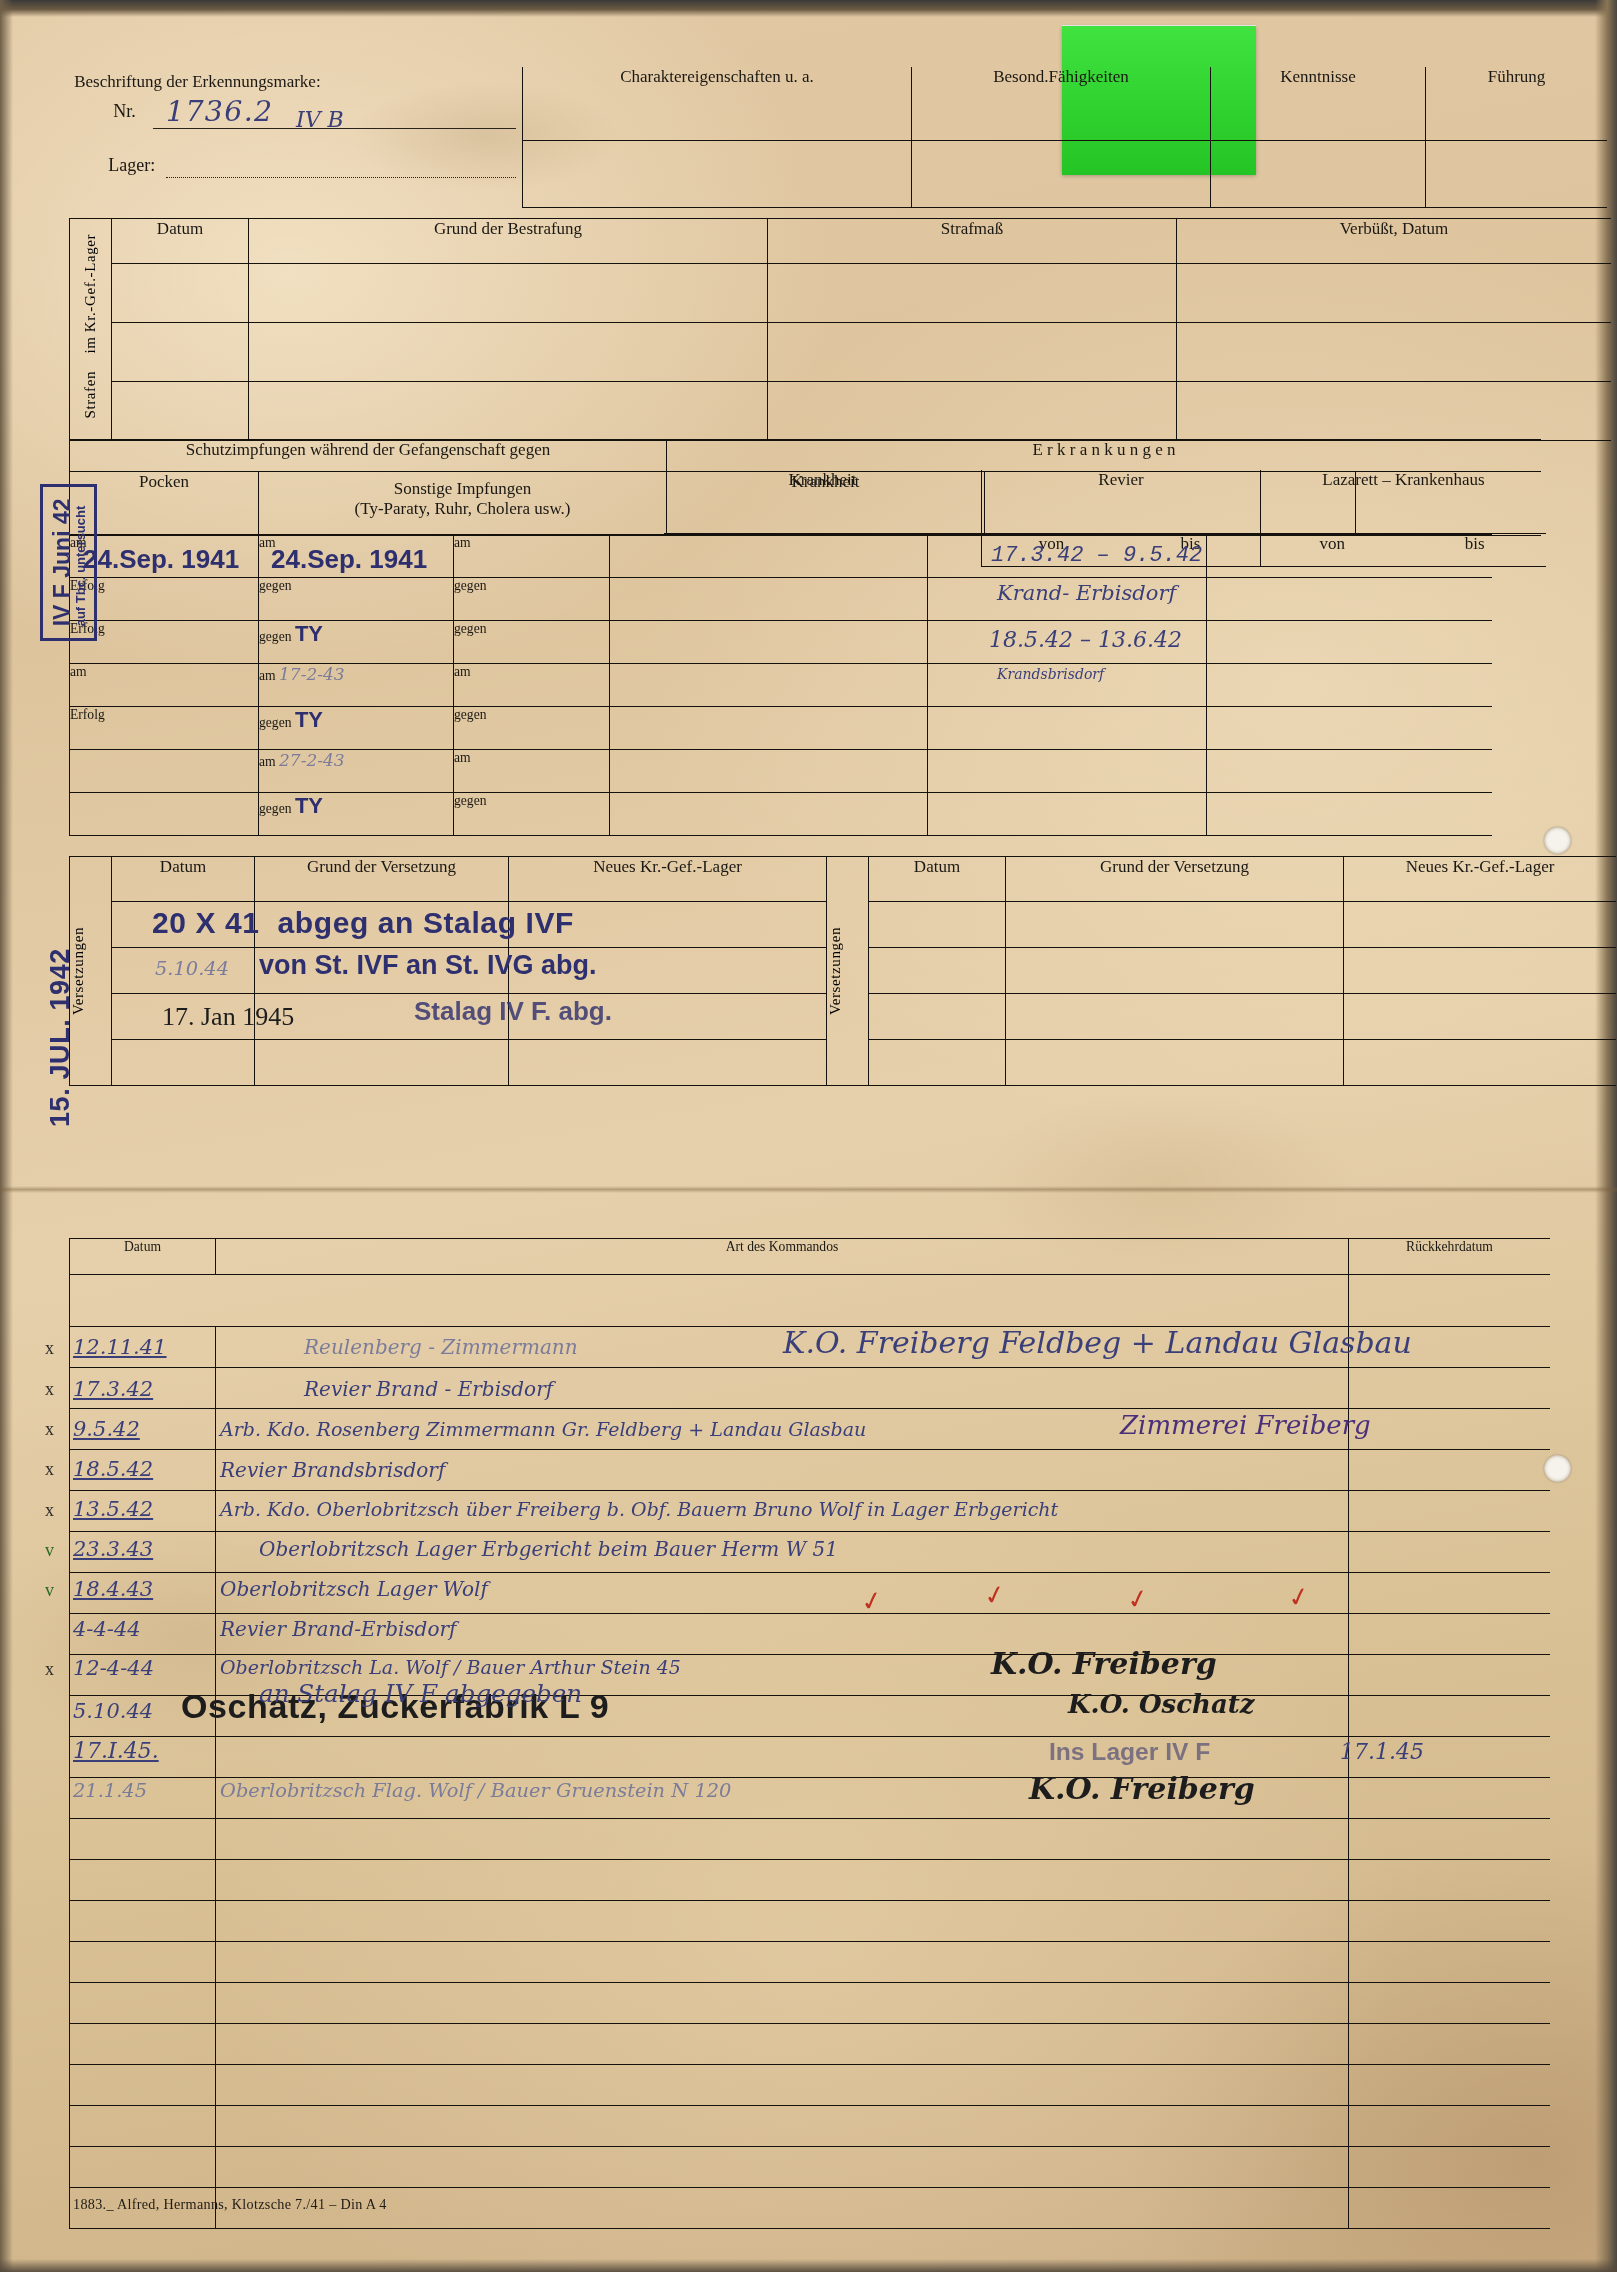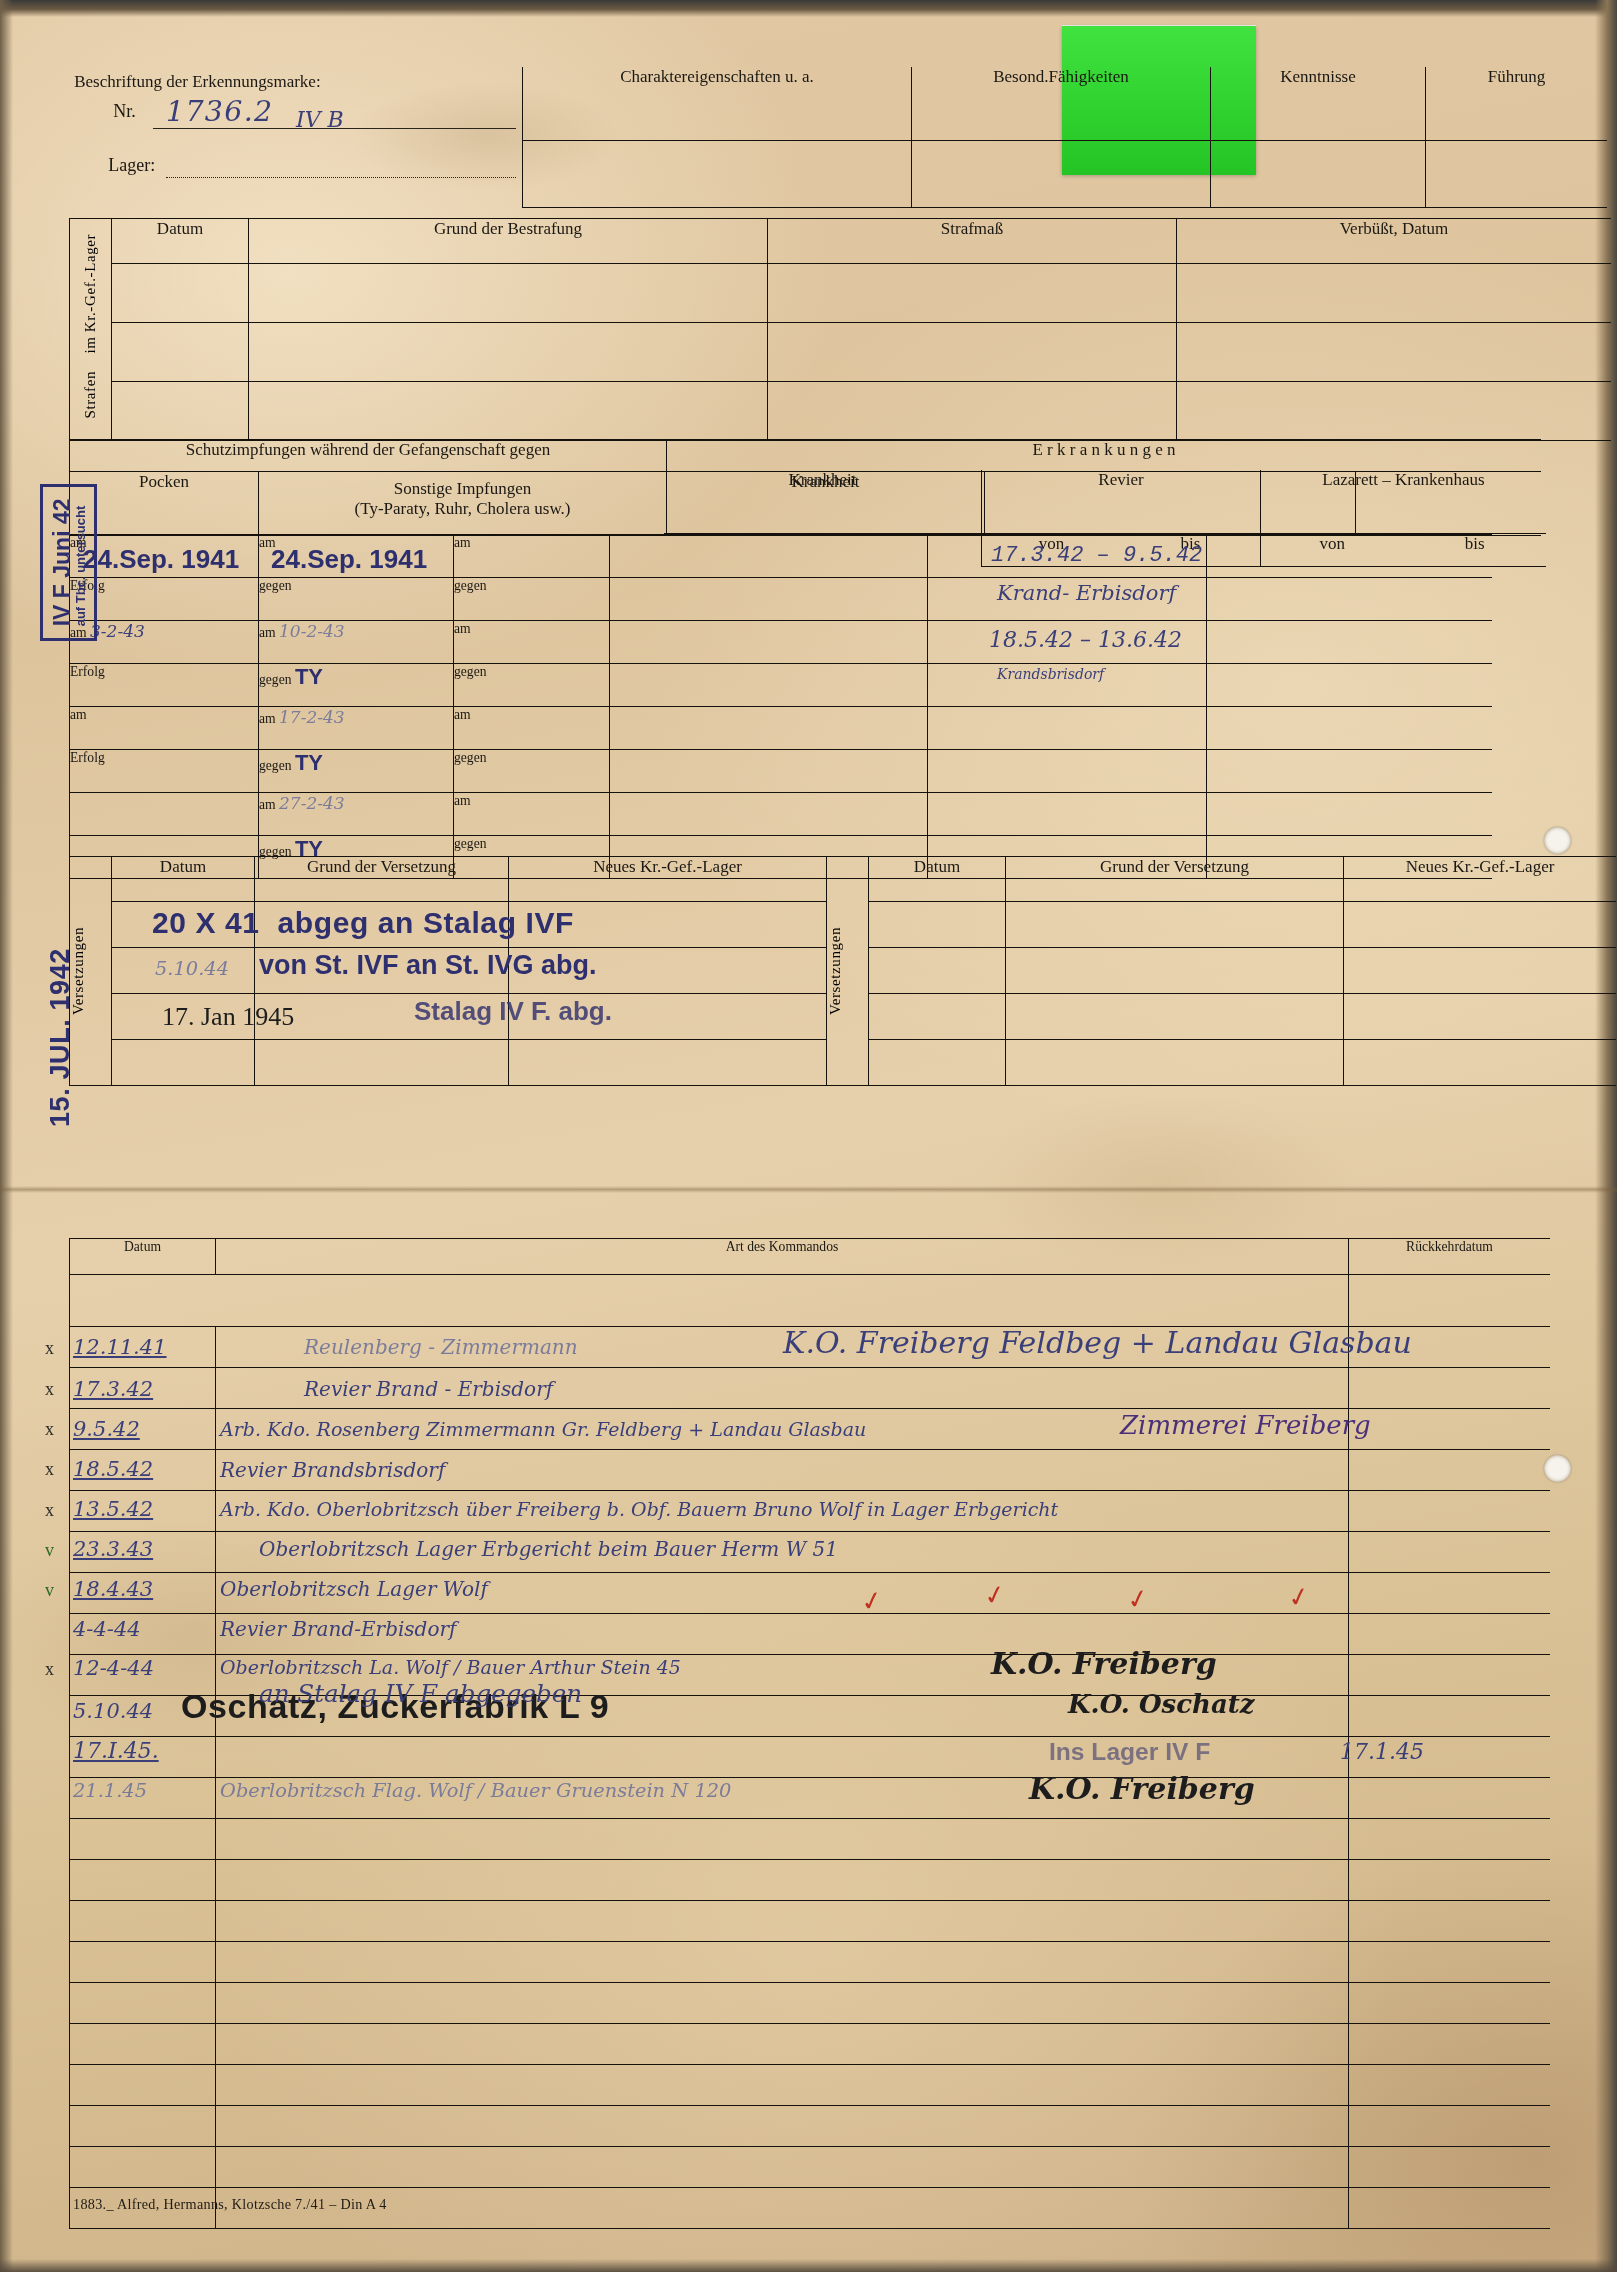--- a/index.html
+++ b/index.html
@@ -227,28 +227,20 @@
       </tr>
       <tr>
         <td style="height:42px;" class="lbl-l small">Erfolg</td>
         <td class="lbl-l small">gegen</td>
         <td class="lbl-l small">gegen</td>
         <td></td>
         <td></td>
         <td style="border-right:none;"></td>
       </tr>
       <tr>
-        <td style="height:42px;" class="lbl-l small"><span>am</span> <span class="hw" style="font-size:17px;">3-2-43</span></td>
-        <td class="lbl-l small"><span>am</span> <span class="hw hw-faint" style="font-size:17px;">10-2-43</span></td>
-        <td class="lbl-l small">am</td>
-        <td></td>
-        <td></td>
-        <td style="border-right:none;"></td>
-      </tr>
-      <tr>
         <td style="height:42px;" class="lbl-l small">Erfolg</td>
         <td class="lbl-l small"><span>gegen</span> <span class="stamp" style="font-size:22px;">TY</span></td>
         <td class="lbl-l small">gegen</td>
         <td></td>
         <td></td>
         <td style="border-right:none;"></td>
       </tr>
       <tr>
         <td style="height:42px;" class="lbl-l small">am</td>
         <td class="lbl-l small"><span>am</span> <span class="hw hw-faint" style="font-size:17px;">17-2-43</span></td>

